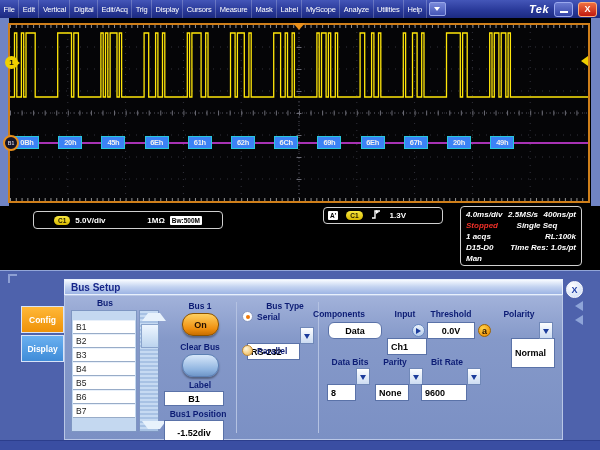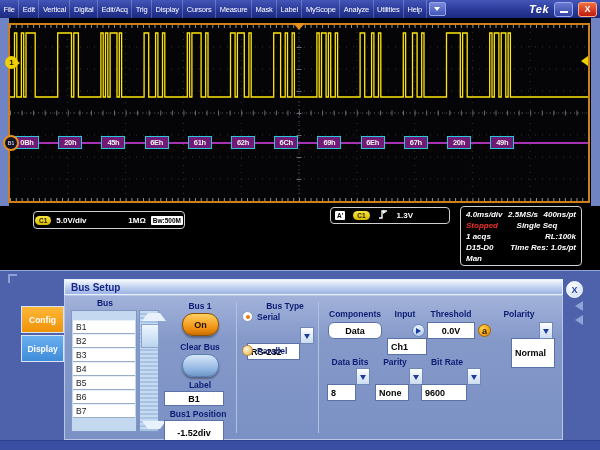--- a/index.html
+++ b/index.html
@@ -38,29 +38,29 @@
     background:#f0d000;color:#111;font-size:8px;font-weight:bold;display:flex;align-items:center;
     justify-content:center;z-index:3;}
   .ch1-marker::after{content:"";position:absolute;right:-5px;top:4px;
     border:3px solid transparent;border-left:4px solid #f0d000;}
   .trig-arrow{position:absolute;right:0;top:31px;width:0;height:0;
     border:5px solid transparent;border-right:7px solid #f0d000;}
   .bus-line{position:absolute;left:0;top:117px;width:578px;height:2px;background:#a832b4;}
   .bus-marker{position:absolute;left:-7px;top:110px;width:12px;height:12px;border-radius:50%;
     border:2px solid #e8901c;background:#141428;color:#c8c8d8;font-size:5px;font-weight:bold;
     display:flex;align-items:center;justify-content:center;z-index:3;}
-  .hexbox{position:absolute;top:111px;width:22px;height:11px;background:#701a75;
+  .hexbox{position:absolute;top:111px;width:22px;height:11px;background:#3b82f6;
     border:1px solid #28c8dc;color:#f0f0f0;font-size:7.5px;font-weight:bold;
     display:flex;align-items:center;justify-content:center;z-index:2;letter-spacing:-0.3px;}
 
   
   .readout{position:absolute;background:#000;border:1px solid #d0d0d0;border-radius:4px;
     color:#fff;font-size:8px;font-weight:bold;}
-  .ro-ch{left:33px;top:193px;width:148px;height:16px;display:flex;align-items:center;gap:5px;padding:0 1px;}
-  .ro-trig{left:330px;top:189px;width:110px;height:15px;display:flex;align-items:center;gap:8px;padding:0 4px;}
+  .ro-ch{left:33px;top:193px;width:148px;height:16px;display:flex;align-items:center;gap:5px;padding:0 20px;}
+  .ro-trig{left:323px;top:189px;width:110px;height:15px;display:flex;align-items:center;gap:8px;padding:0 4px;}
   .ro-acq{left:460px;top:188px;width:122px;height:60px;padding:2px 5px;box-sizing:border-box;}
   .badge-c1{background:linear-gradient(180deg,#f8e840,#d8b800);color:#201800;border-radius:7px;
     font-size:6.5px;font-weight:bold;padding:0 4px;line-height:9px;height:9px;}
   .chip{background:#fff;color:#000;font-size:6.5px;font-weight:bold;padding:0 2px;line-height:9px;border-radius:1px;}
   .sp{flex:1;}
   .acq-row{display:flex;justify-content:space-between;line-height:11px;white-space:nowrap;font-style:italic;}
   .red{color:#f03028;}
   .slope{display:inline-block;}
 
   
@@ -310,21 +310,21 @@
       <div class="plabel" style="left:184px;top:5px;width:72px;">Bus Type</div>
       <div class="radio sel" style="left:177px;top:15px;"></div>
       <div class="plabel" style="left:192px;top:16px;">Serial</div>
       <div class="field lft" style="left:182px;top:31px;width:53px;height:17px;">RS-232</div>
       <div class="combo-btn" style="left:235px;top:31px;height:17px;"></div>
       <div class="radio unsel" style="left:177px;top:49px;"></div>
       <div class="plabel" style="left:192px;top:50px;">Parallel</div>
 
       <div class="divider" style="left:253px;"></div>
 
-      <div class="plabel" style="left:263px;top:13px;width:54px;">Components</div>
+      <div class="plabel" style="left:247px;top:13px;width:54px;">Components</div>
       <div class="field" style="left:263px;top:26px;width:54px;height:17px;border-radius:6px;">Data</div>
       <div class="plabel" style="left:320px;top:13px;width:40px;">Input</div>
       <div class="field lft" style="left:322px;top:26px;width:40px;height:17px;">Ch1</div>
       <div class="round-btn" style="left:347px;top:28px;"></div>
       <div class="plabel" style="left:362px;top:13px;width:48px;">Threshold</div>
       <div class="field" style="left:362px;top:26px;width:48px;height:17px;">0.0V</div>
       <div class="a-badge" style="left:413px;top:28px;">a</div>
       <div class="plabel" style="left:432px;top:13px;width:44px;">Polarity</div>
       <div class="field lft" style="left:446px;top:26px;width:44px;height:30px;text-align:right;">Normal</div>
       <div class="combo-btn" style="left:474px;top:26px;height:17px;"></div>

